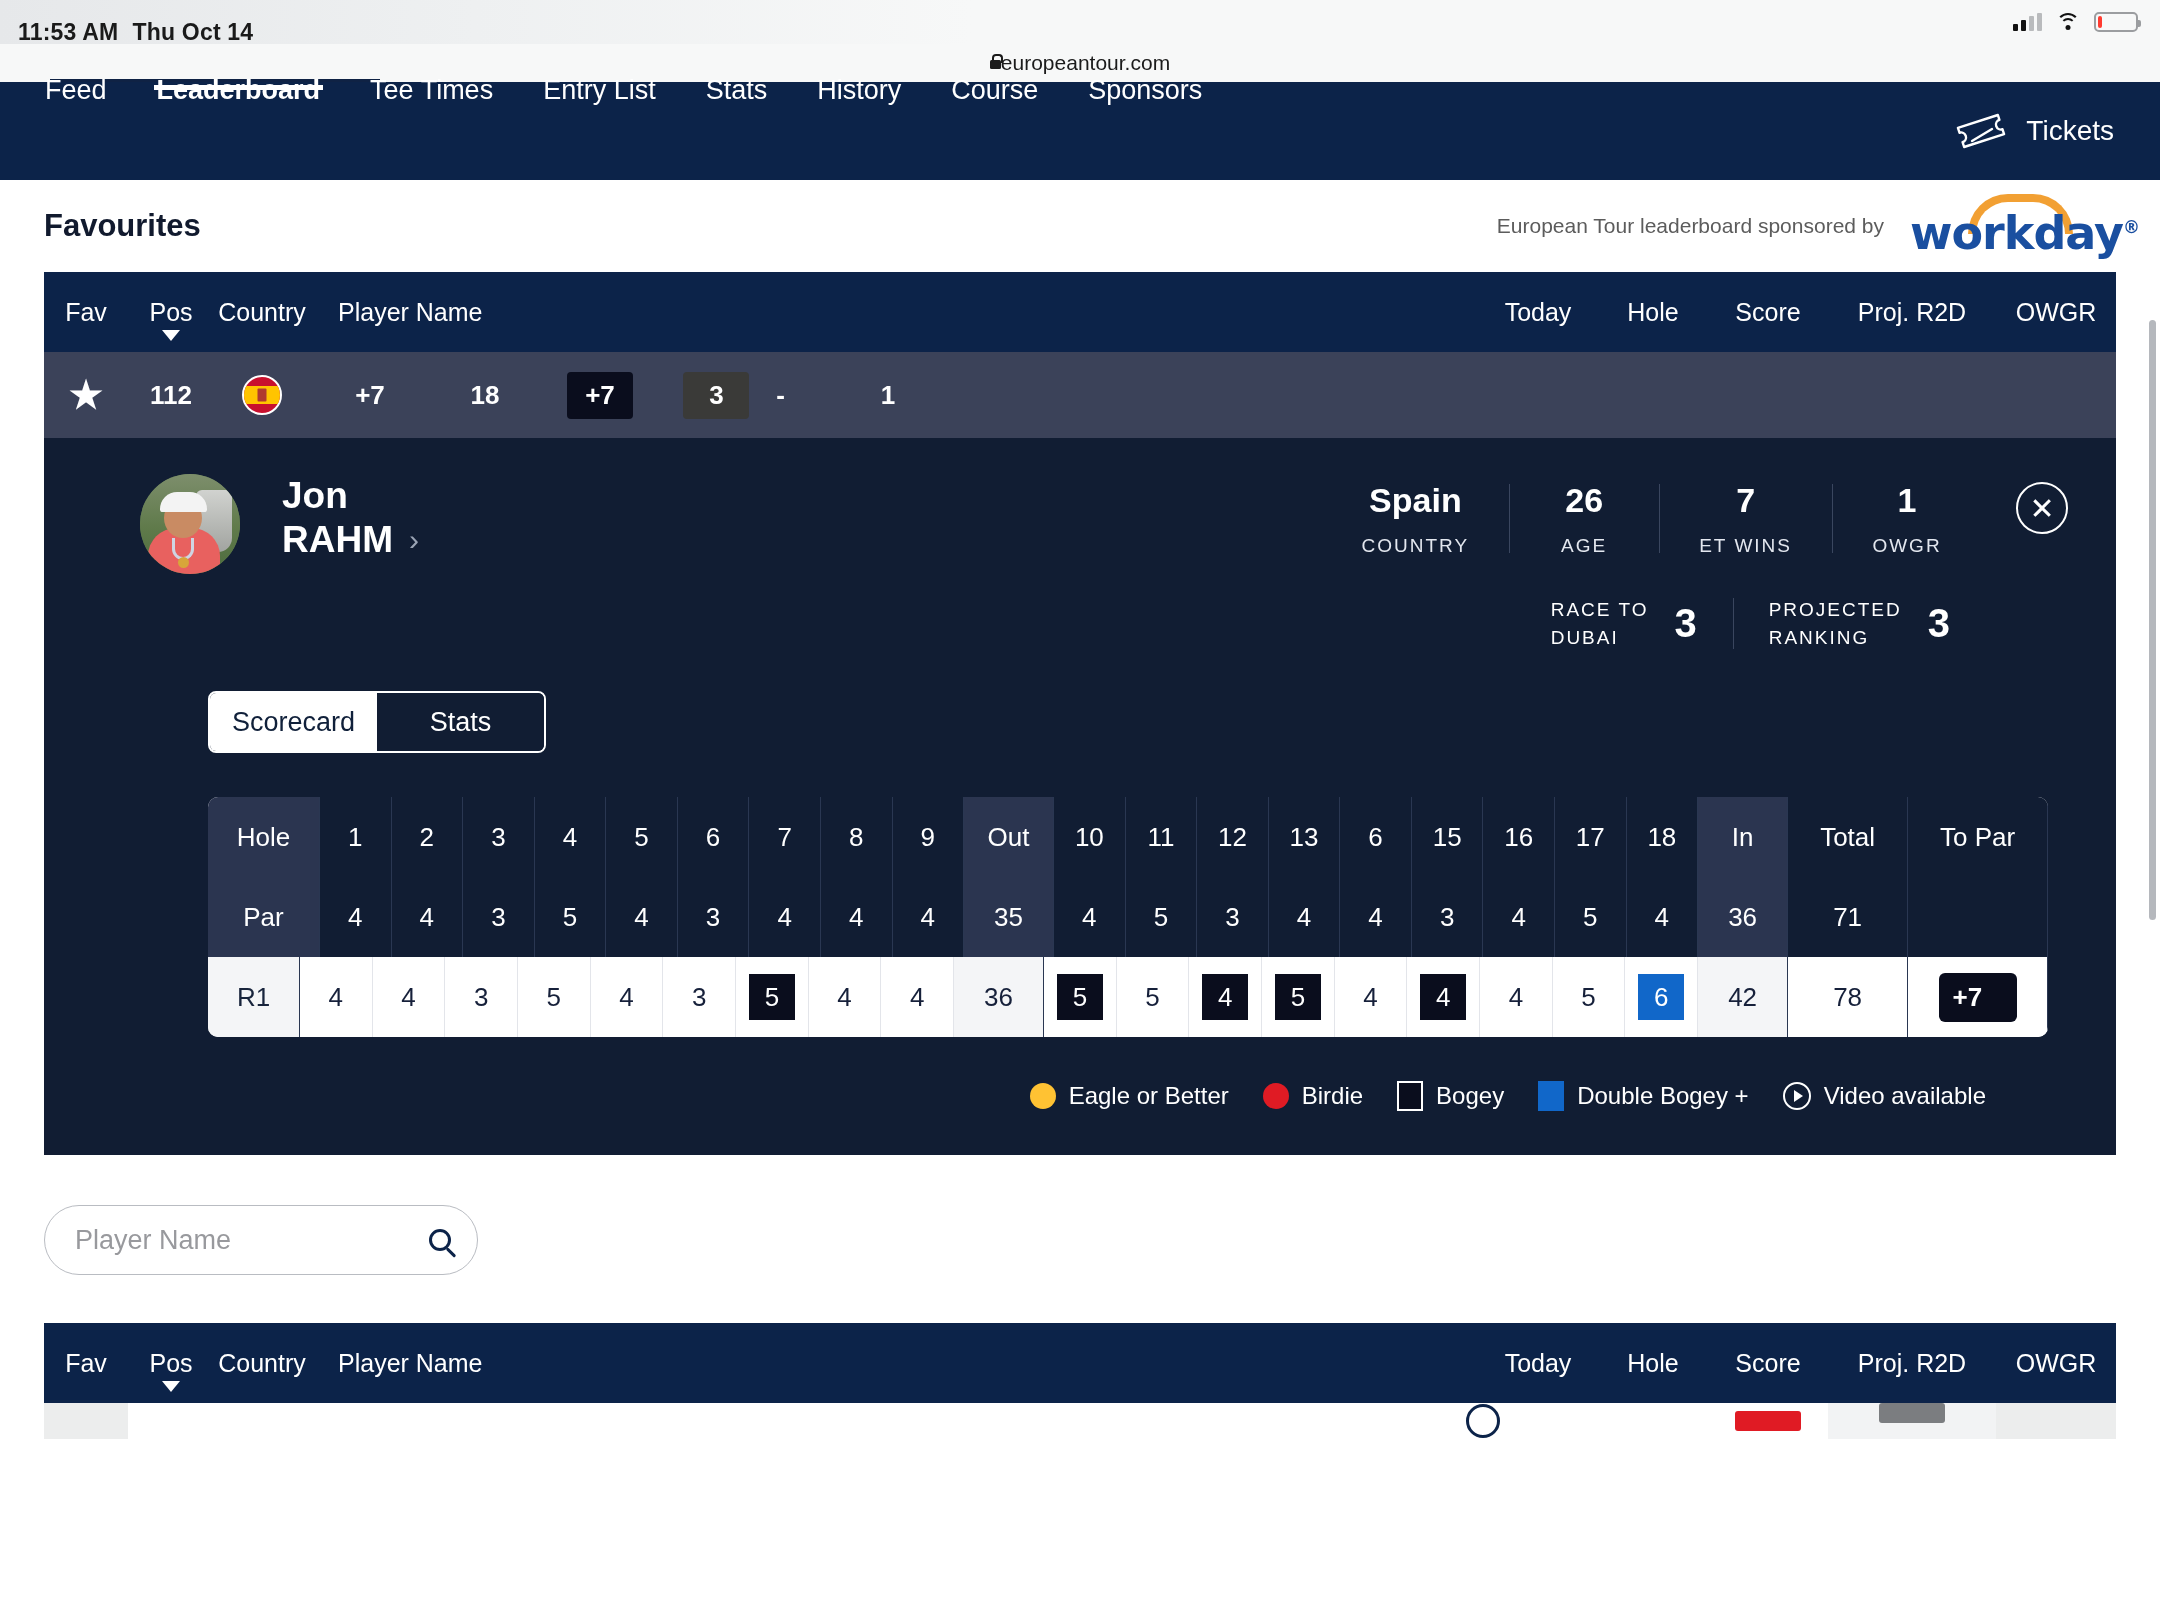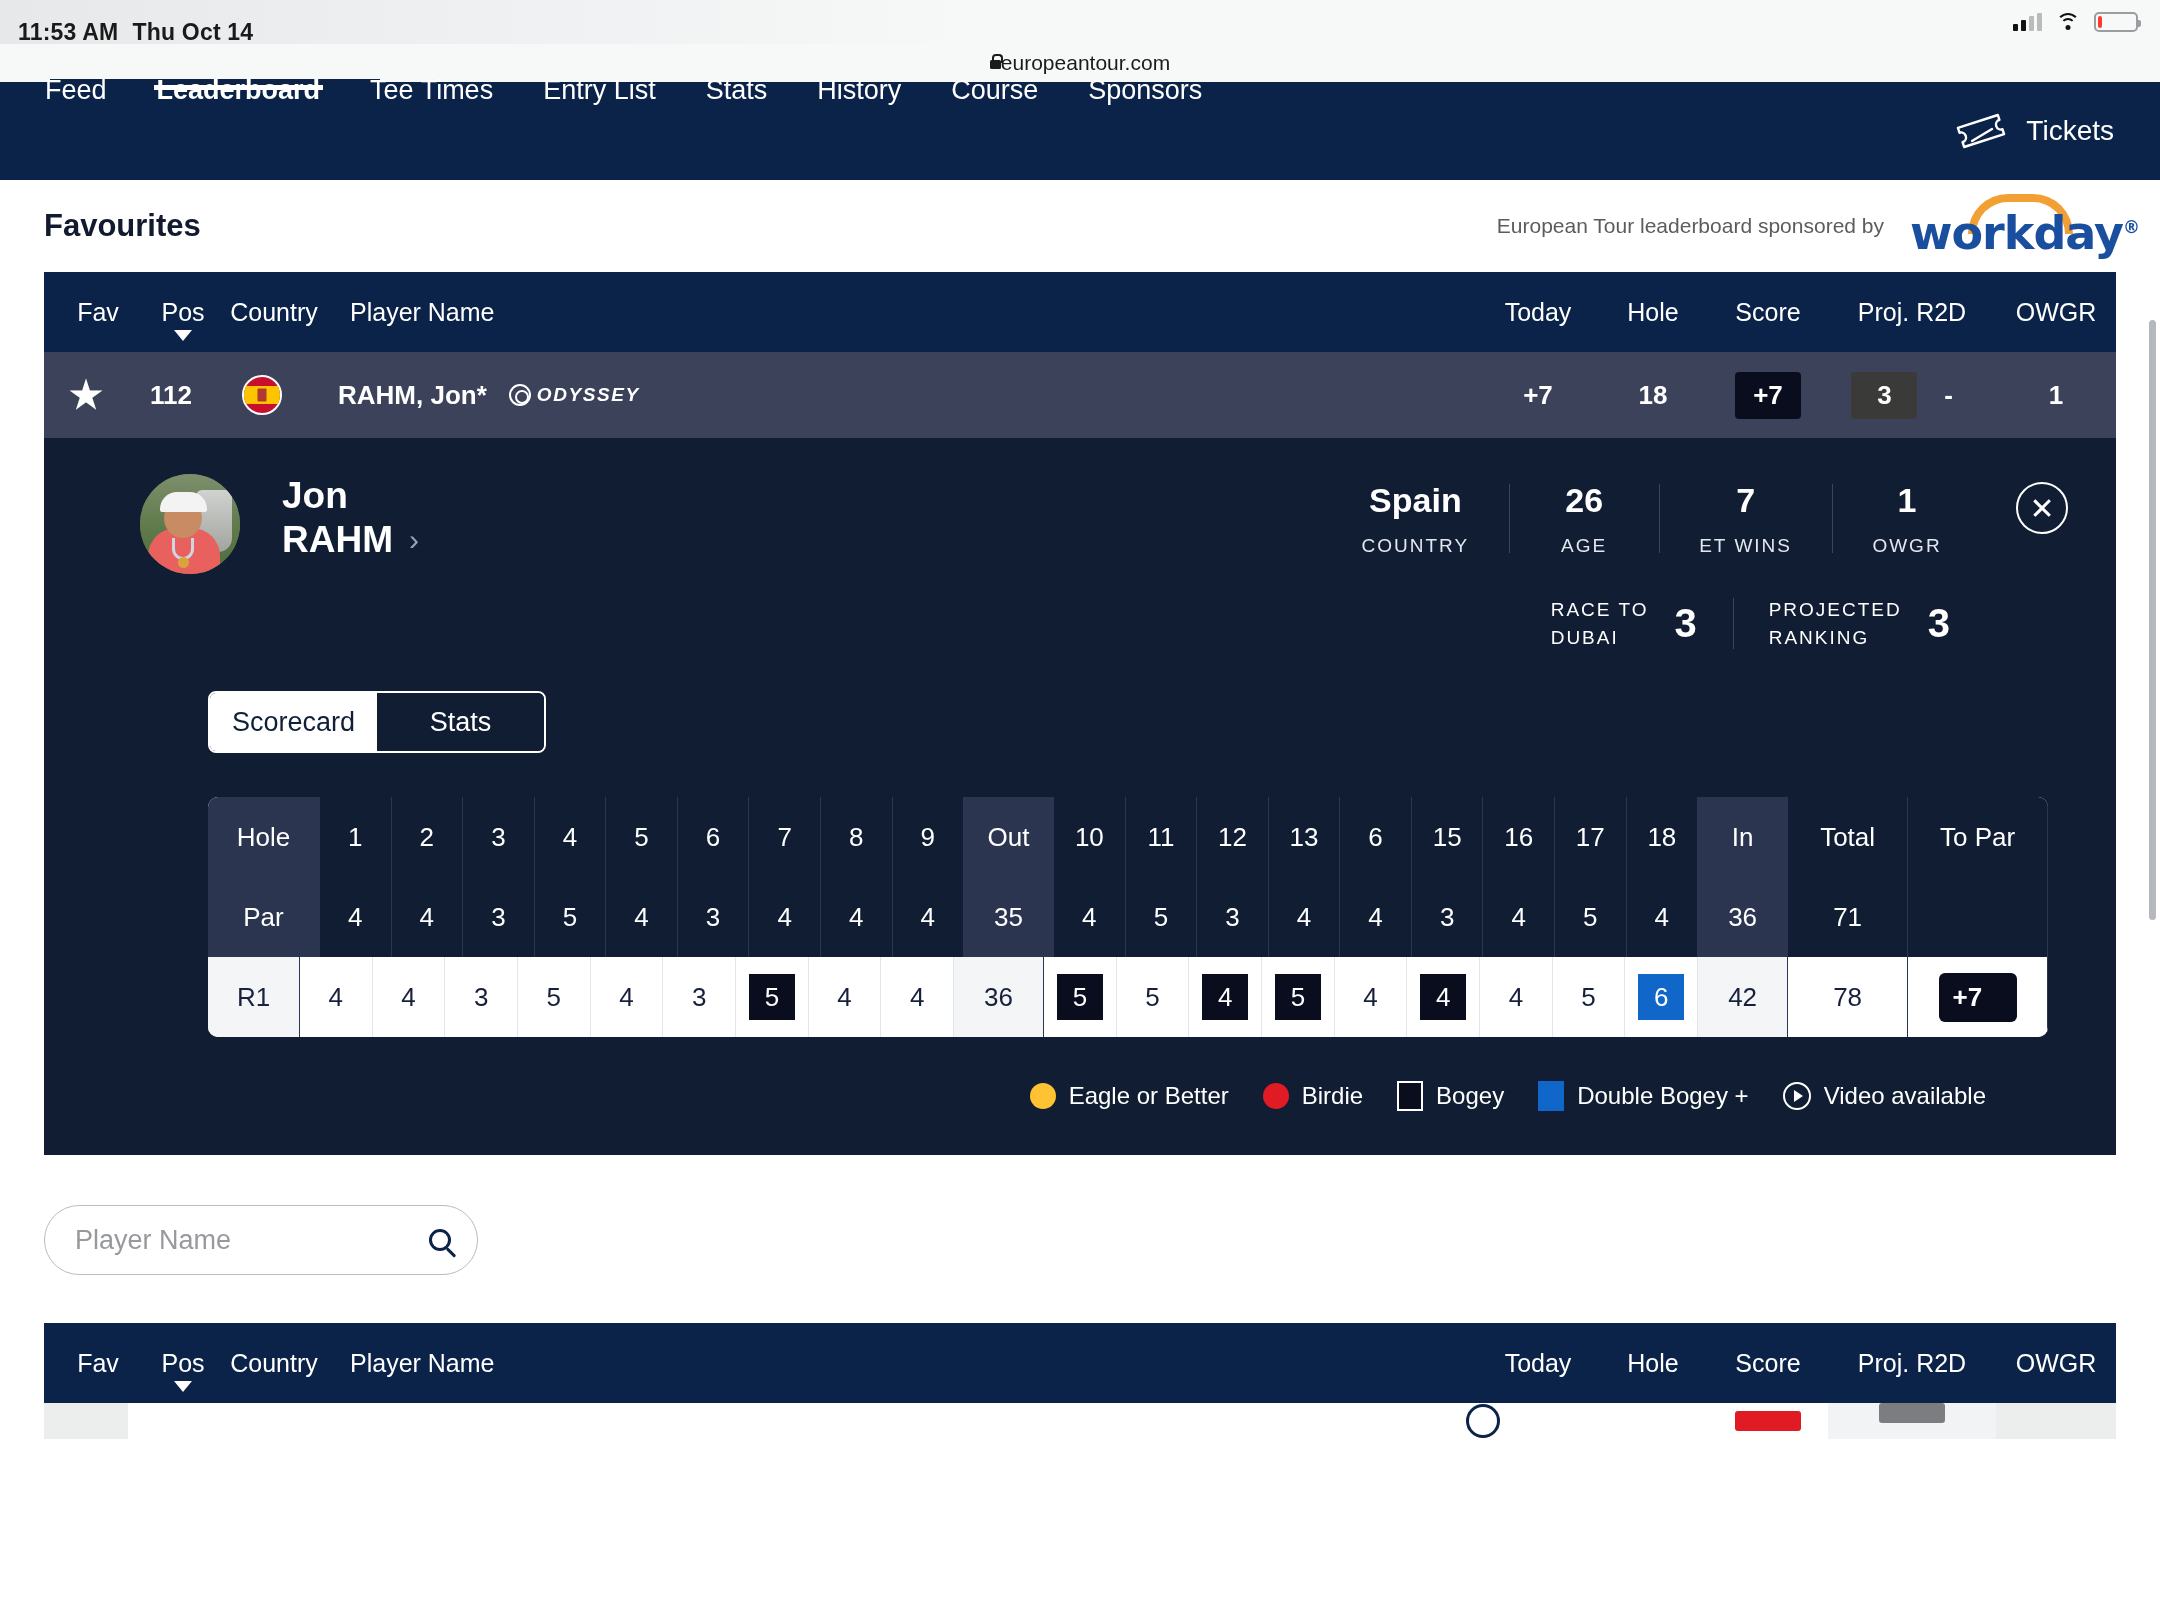--- a/index.html
+++ b/index.html
@@ -125,21 +125,21 @@
     position: absolute; left: 0; bottom: -2px;
     font-size: 46px; font-weight: bold; color: #1a4fa0;
     letter-spacing: -1px; font-family: "DejaVu Sans", sans-serif;
   }
   .workday-reg { font-size: 17px; vertical-align: super; }
 
   
   .lb { margin: 0 44px; }
   .lb-head {
     background: #0c2349; color: #ffffff; height: 80px;
-    display: flex; align-items: center; font-size: 25px; padding-left: 12px;
+    display: flex; align-items: center; font-size: 25px;
   }
   .c-fav   { width: 84px;  text-align: center; }
   .c-pos   { width: 86px;  text-align: center; position: relative; }
   .c-ctry  { width: 96px;  text-align: center; }
   .c-name  { flex: 1; padding-left: 28px; }
   .c-today { width: 120px; text-align: center; }
   .c-hole  { width: 110px; text-align: center; }
   .c-score { width: 120px; text-align: center; }
   .c-r2d   { width: 168px; text-align: center; }
   .c-owgr  { width: 120px; text-align: center; }
@@ -450,27 +450,20 @@
       <div class="c-owgr">OWGR</div>
     </div>
 
     <div class="lb-row">
       <div class="c-fav">
         <span class="star">★</span>
       </div>
       <div class="c-pos">112</div>
       <div class="c-ctry">
         <span class="flag"><span class="flag-crest"></span></span>
-      </div>
-      <div class="c-name player-cell">
-        <span>RAHM, Jon*</span>
-        <span class="odyssey">
-          <span class="ody-mark"></span>
-          <span>ODYSSEY</span>
-        </span>
       </div>
       <div class="c-today">+7</div>
       <div class="c-hole">18</div>
       <div class="c-score">
         <span class="badge-dark">+7</span>
       </div>
       <div class="c-r2d">
         <span class="badge-grey">3</span>
         <span style="display:inline-block;width:48px;text-align:center">-</span>
       </div>

